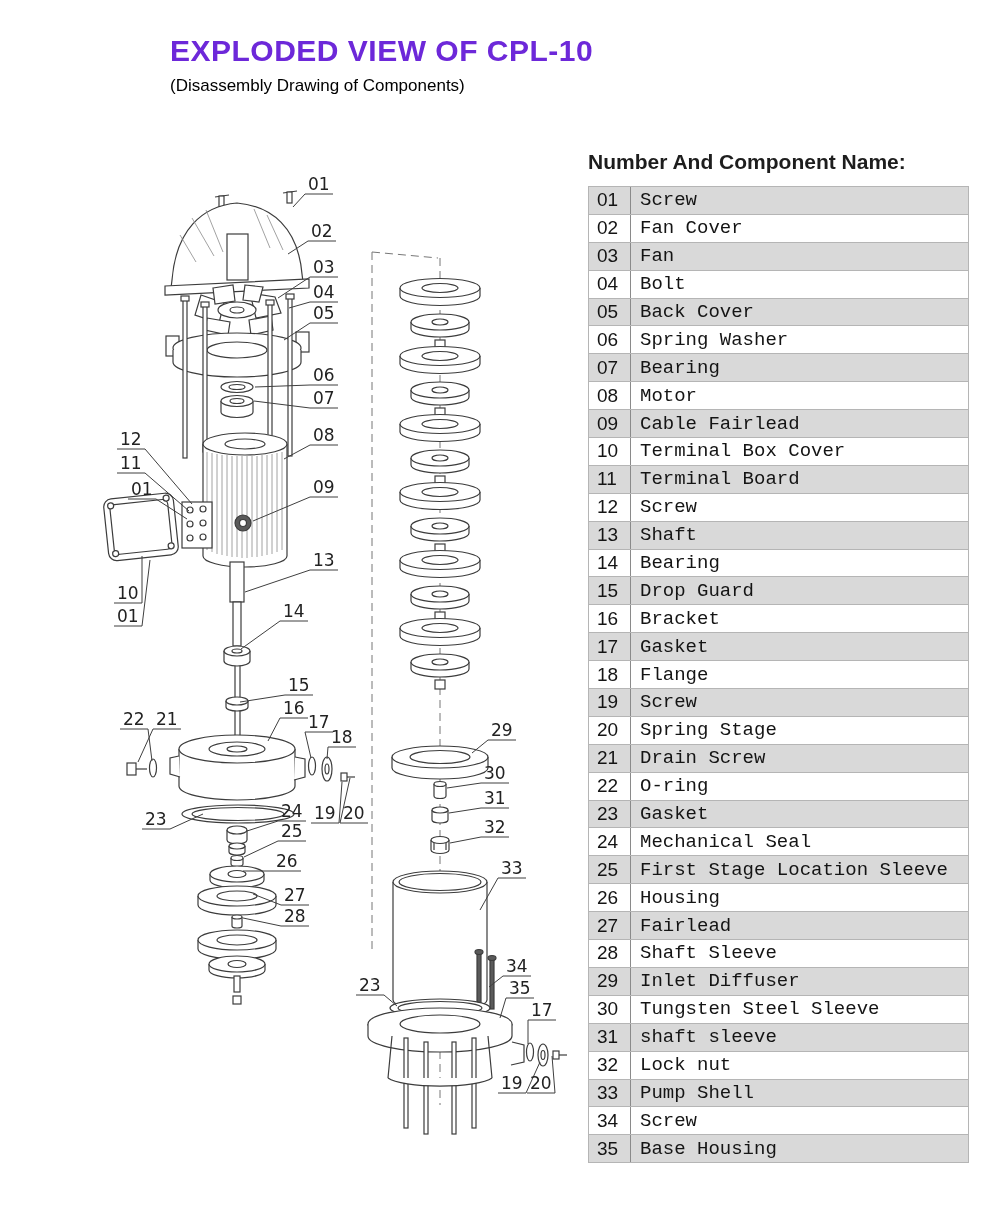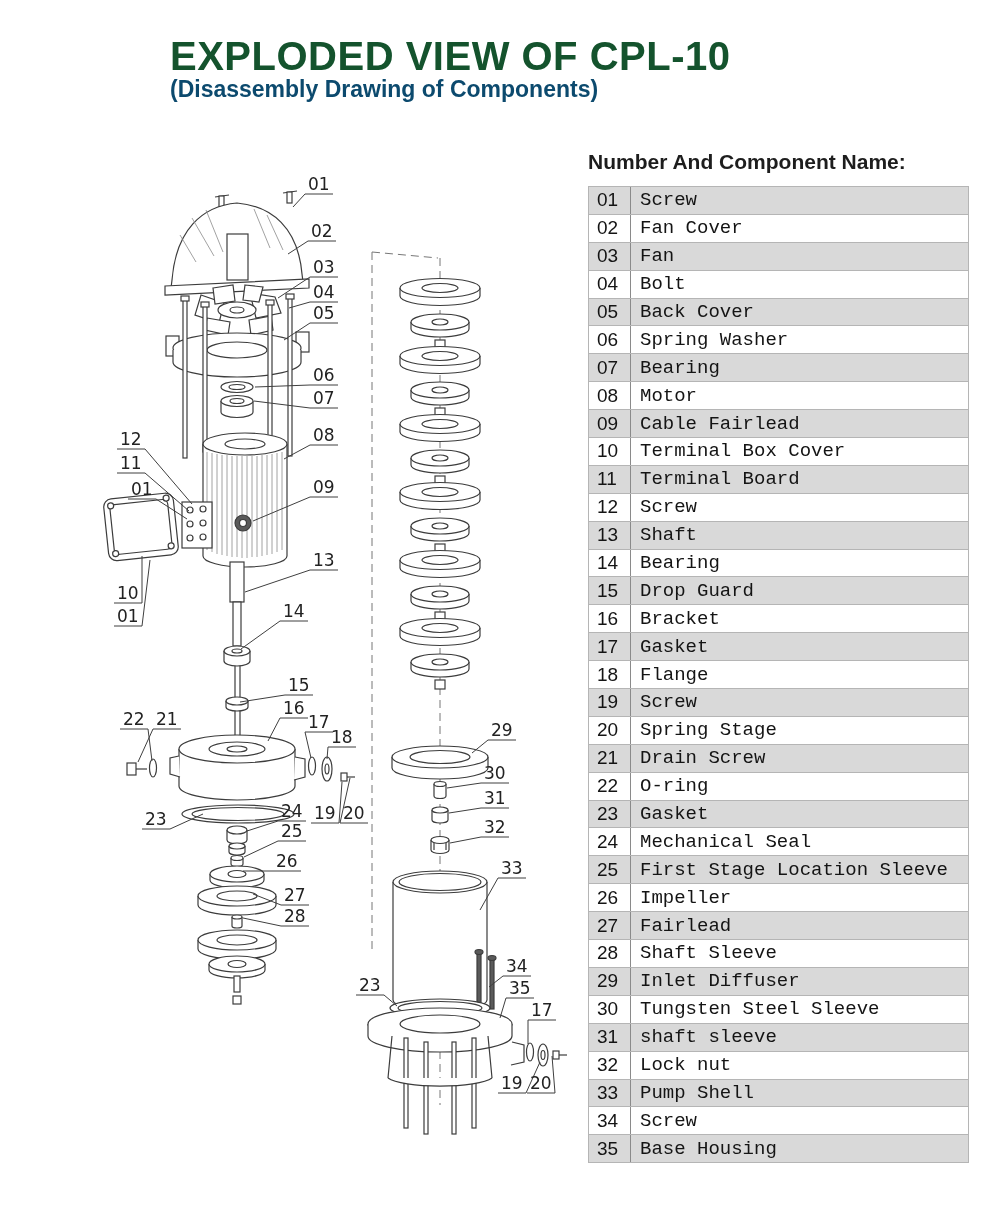--- a/index.html
+++ b/index.html
@@ -1,18 +1,18 @@
 <!DOCTYPE html>
 <html><head>
 <meta charset="utf-8">
 <style>
   html,body{margin:0;padding:0;}
   body{width:1000px;height:1218px;background:#ffffff;font-family:"Liberation Sans",sans-serif;position:relative;overflow:hidden;}
-  .page-title{position:absolute;left:170px;top:34px;font-size:40px;font-weight:bold;color:#14532d;letter-spacing:.5px;margin:0;}
-  .page-subtitle{position:absolute;left:170px;top:76px;font-size:23px;font-weight:bold;color:#0c4a6e;margin:0;}
+  .page-title{position:absolute;left:170px;top:34px;font-size:30px;font-weight:bold;color:#6d28d9;letter-spacing:.5px;margin:0;}
+  .page-subtitle{position:absolute;left:170px;top:76px;font-size:17px;font-weight:normal;color:#000000;margin:0;}
   #diagram{position:absolute;left:0;top:0;}
   .parts-table{position:absolute;left:588px;top:150px;width:381px;}
   .table-header{font-size:21px;font-weight:bold;color:#1d1d1d;margin:0 0 12px 0;}
   .rows{border-top:1px solid #b5b5b5;}
   .row{display:flex;align-items:center;height:27.9px;border:1px solid #b5b5b5;border-top:none;box-sizing:border-box;font-size:19px;color:#141414;}
   .row.odd{background:#d9d9d9;}
   .row.even{background:#ffffff;}
   .num{width:42px;align-self:stretch;display:flex;align-items:center;padding-left:8px;border-right:1px solid #8a8a8a;box-sizing:border-box;}
   .name{padding-left:9px;white-space:nowrap;font-family:Liberation Mono, monospace;}
   .part{fill:#ffffff;stroke:#3c3c3c;stroke-width:1.2;}
@@ -544,21 +544,21 @@
     <span class="name">Mechanical Seal</span>
   </div>
 
   <div class="row odd">
     <span class="num">25</span>
     <span class="name">First Stage Location Sleeve</span>
   </div>
 
   <div class="row even">
     <span class="num">26</span>
-    <span class="name">Impeller</span>
+    <span class="name">Housing</span>
   </div>
 
   <div class="row odd">
     <span class="num">27</span>
     <span class="name">Fairlead</span>
   </div>
 
   <div class="row even">
     <span class="num">28</span>
     <span class="name">Shaft Sleeve</span>

